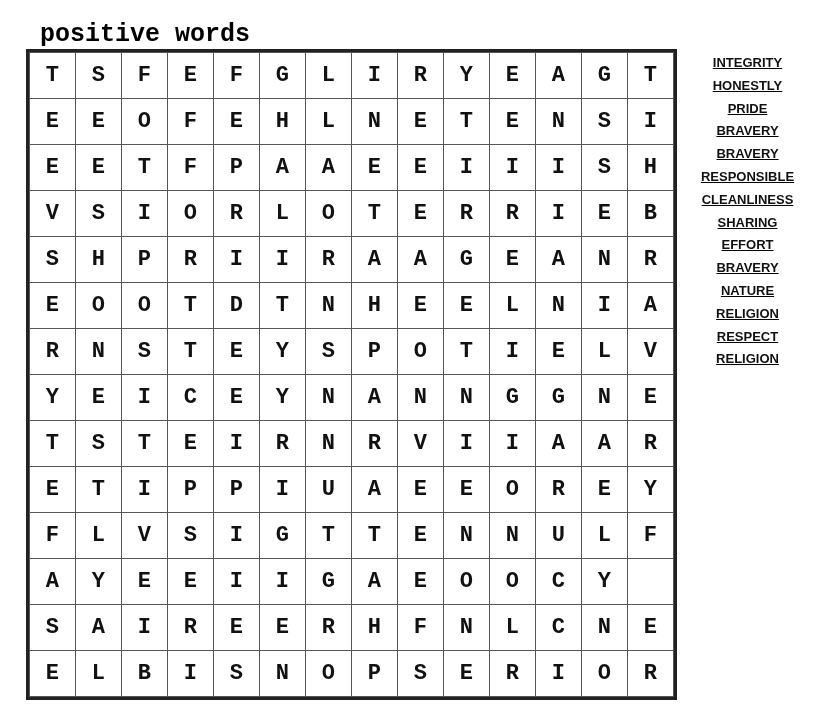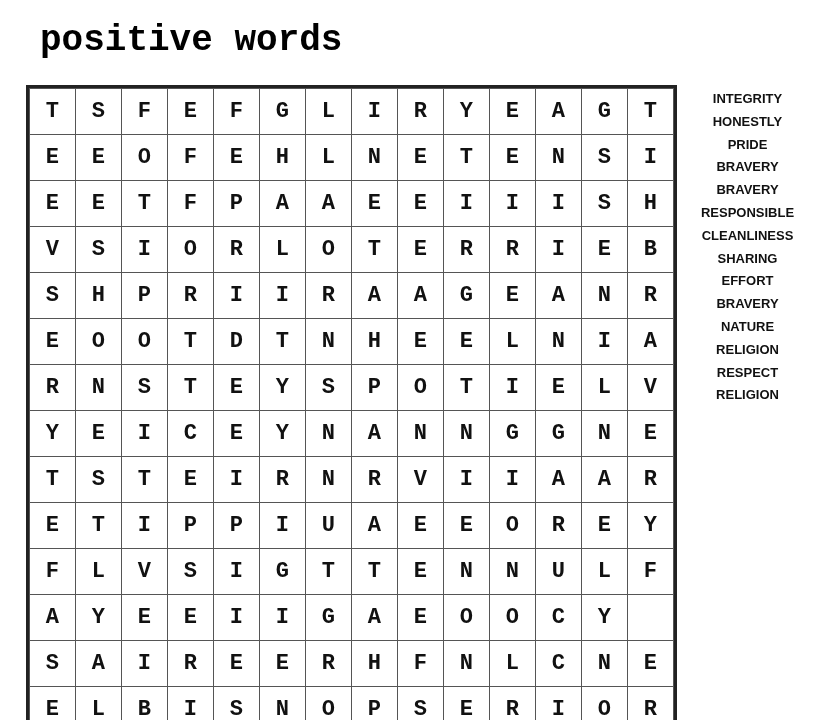--- a/index.html
+++ b/index.html
@@ -8,25 +8,25 @@
       font-family: 'Courier New', Courier, monospace;
       display: flex;
       flex-direction: column;
       align-items: center;
       min-height: 720px;
       padding: 20px;
     }
 
     #page-title {
       font-family: 'Courier New', Courier, monospace;
-      font-size: 36px;
+      font-size: 25px;
       font-weight: bold;
       align-self: flex-start;
       margin-left: 20px;
-      margin-bottom: 24px;
+      margin-bottom: 0;
     }
 
     .main-content {
       display: flex;
       flex-direction: row;
       align-items: flex-start;
       gap: 24px;
     }
 
     .grid-wrapper {
@@ -48,20 +48,21 @@
       border: 1px solid #555;
       color: #111;
     }
 
     .word-list {
       display: flex;
       flex-direction: column;
       align-items: center;
       gap: 2px;
       padding-top: 4px;
+      text-decoration: underline;
     }
 
     .word-list-item {
       font-family: Arial, Helvetica, sans-serif;
       font-size: 13px;
       font-weight: bold;
       color: #111;
       text-align: center;
       line-height: 1.6;
     }

